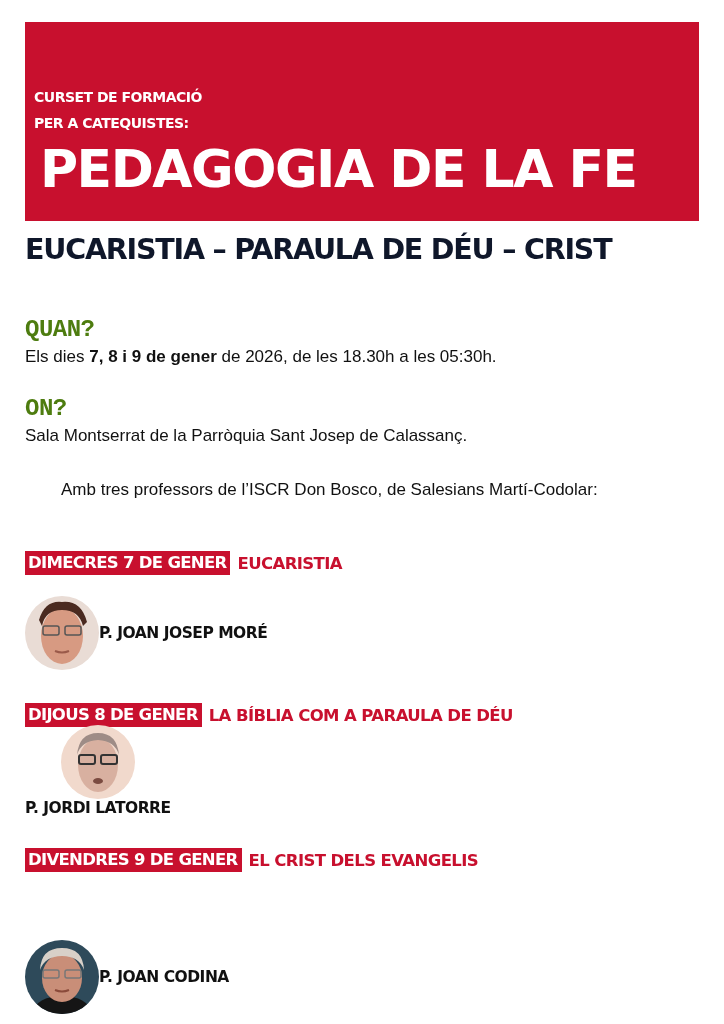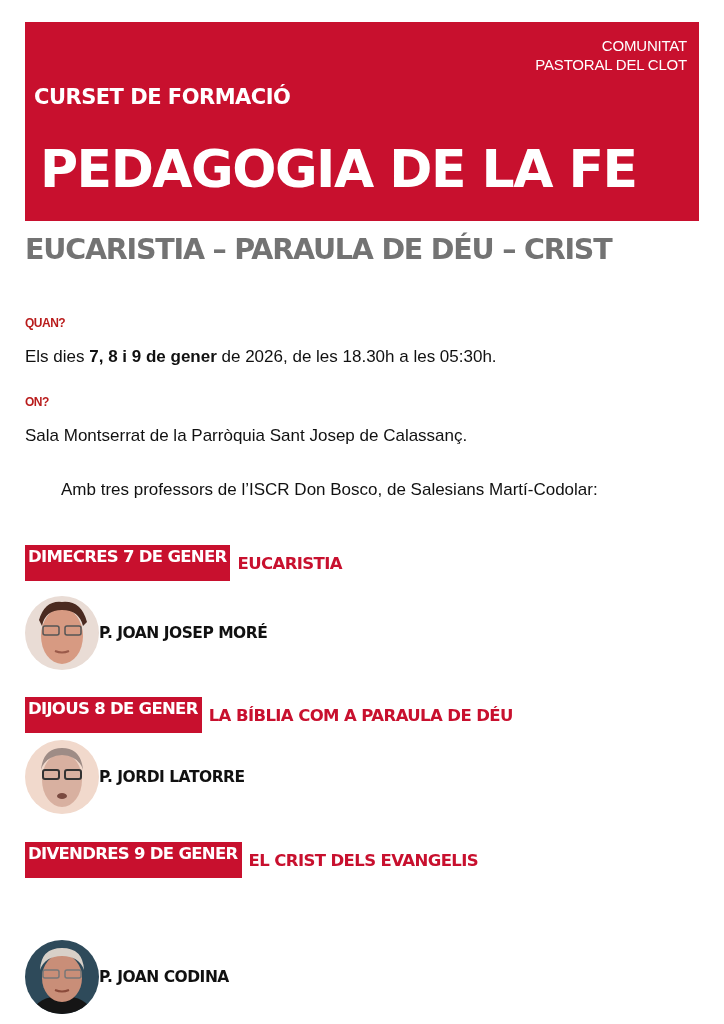--- a/index.html
+++ b/index.html
@@ -1,41 +1,38 @@
 <!DOCTYPE html>
 <html><head>
 <meta charset="utf-8">
 <style>
   html, body { margin: 0; padding: 0; background: #ffffff; }
   body { width: 724px; height: 1024px; position: relative; overflow: hidden; font-family: "Liberation Sans", sans-serif; color: #111; }
   .banner { position: absolute; left: 25px; top: 22px; width: 674px; height: 199px; background: #c8102e; color: #fff; }
   .org { position: absolute; right: 12px; top: 14px; text-align: right; font-size: 15px; line-height: 19px; font-family: "Liberation Sans", sans-serif; letter-spacing: -0.2px; }
-  .subtitle { position: absolute; left: 9px; top: 62px; font-family: "DejaVu Sans", sans-serif; font-weight: bold; font-size: 21px; line-height: 26px; letter-spacing: -0.5px; }
+  .subtitle { position: absolute; left: 9px; top: 62px; font-family: "DejaVu Sans", sans-serif; font-weight: bold; font-size: 14px; line-height: 26px; letter-spacing: -0.5px; }
   .title { position: absolute; left: 6px; top: 114px; font-family: "DejaVu Sans", sans-serif; font-weight: bold; font-size: 52px; line-height: 66px; letter-spacing: -1.5px; white-space: nowrap; margin-left: 9px; }
-  .themes { position: absolute; left: 25px; top: 233px; font-family: "DejaVu Sans", sans-serif; font-weight: bold; font-size: 28.5px; color: #737373; letter-spacing: -1.2px; white-space: nowrap; text-align: right; }
-  .h { position: absolute; left: 25px; font-family: Liberation Sans, sans-serif; font-weight: bold; font-size: 12px; color: #b91c1c; letter-spacing: -0.5px; }
+  .themes { position: absolute; left: 25px; top: 233px; font-family: "DejaVu Sans", sans-serif; font-weight: bold; font-size: 28.5px; color: #0f172a; letter-spacing: -1.2px; white-space: nowrap; text-align: right; }
+  .h { position: absolute; left: 25px; font-family: Liberation Mono, monospace; font-weight: bold; font-size: 24px; color: #4d7c0f; letter-spacing: -0.5px; }
   .p { position: absolute; left: 25px; font-family: "Liberation Sans", sans-serif; font-size: 17px; color: #111; white-space: nowrap; }
   .p b { font-weight: bold; }
   .day-row { position: absolute; left: 25px; height: 24px; display: flex; align-items: center; white-space: nowrap; }
-  .day-badge { background: #c8102e; color: #fff; font-family: "DejaVu Sans", sans-serif; font-weight: bold; font-size: 16.5px; letter-spacing: -0.7px; padding: 1px 4px 13px 3px; height: 22px; line-height: 22px; }
+  .day-badge { background: #c8102e; color: #fff; font-family: "DejaVu Sans", sans-serif; font-weight: bold; font-size: 16.5px; letter-spacing: -0.7px; padding: 1px 4px 1px 3px; height: 22px; line-height: 22px; }
   .day-topic { color: #c8102e; font-family: "DejaVu Sans", sans-serif; font-weight: bold; font-size: 16.5px; letter-spacing: -0.6px; margin-left: 7px; }
   .prof { position: absolute; left: 25px; display: flex; align-items: center; }
   .avatar { width: 74px; height: 74px; border-radius: 50%; overflow: hidden; flex: none; }
   .prof-name { font-family: "DejaVu Sans", sans-serif; font-weight: bold; font-size: 15.5px; color: #111; letter-spacing: -0.5px; }
 </style>
 </head>
 <body>
 
 <div class="banner">
-  <div class="org">
-    <div>COMUNITAT</div>
-    <div>PASTORAL DEL CLOT</div>
-  </div>
   <div class="subtitle">
     <div>CURSET DE FORMACIÓ</div>
+    <div>PER A CATEQUISTES:</div>
   </div>
   <div class="title">PEDAGOGIA DE LA FE</div>
 </div>
 
 <div class="themes">EUCARISTIA – PARAULA DE DÉU – CRIST</div>
 
 <div class="h" style="top:316px;">QUAN?</div>
 <div class="p" style="top:347px;"><span>Els dies </span><b>7, 8 i 9 de gener</b><span> de 2026, de les 18.30h a les 05:30h.</span></div>
 
 <div class="h" style="top:395px;">ON?</div>
@@ -58,21 +55,21 @@
       <path d="M30 55 Q37 58 44 55" stroke="#9a5a4a" stroke-width="2" fill="none"></path>
     </svg>
   </div>
   <span class="prof-name">P. JOAN JOSEP MORÉ</span>
 </div>
 
 <div class="day-row" style="top:703px;">
   <span class="day-badge">DIJOUS 8 DE GENER</span>
   <span class="day-topic">LA BÍBLIA COM A PARAULA DE DÉU</span>
 </div>
-<div class="prof" style="top:740px;">
+<div class="prof" style="top:725px;flex-direction:column;">
   <div class="avatar">
     <svg width="74" height="74" viewBox="0 0 74 74">
       <rect width="74" height="74" fill="#f1d9cc"></rect>
       <ellipse cx="37" cy="40" rx="20" ry="27" fill="#d8b0a0"></ellipse>
       <path d="M16 30 Q18 8 37 8 Q56 8 58 30 Q54 16 37 15 Q20 16 16 30 Z" fill="#9e8c86"></path>
       <rect x="18" y="30" width="16" height="9" rx="2" fill="none" stroke="#333" stroke-width="2"></rect>
       <rect x="40" y="30" width="16" height="9" rx="2" fill="none" stroke="#333" stroke-width="2"></rect>
       <ellipse cx="37" cy="56" rx="5" ry="3" fill="#7a4a40"></ellipse>
     </svg>
   </div>

